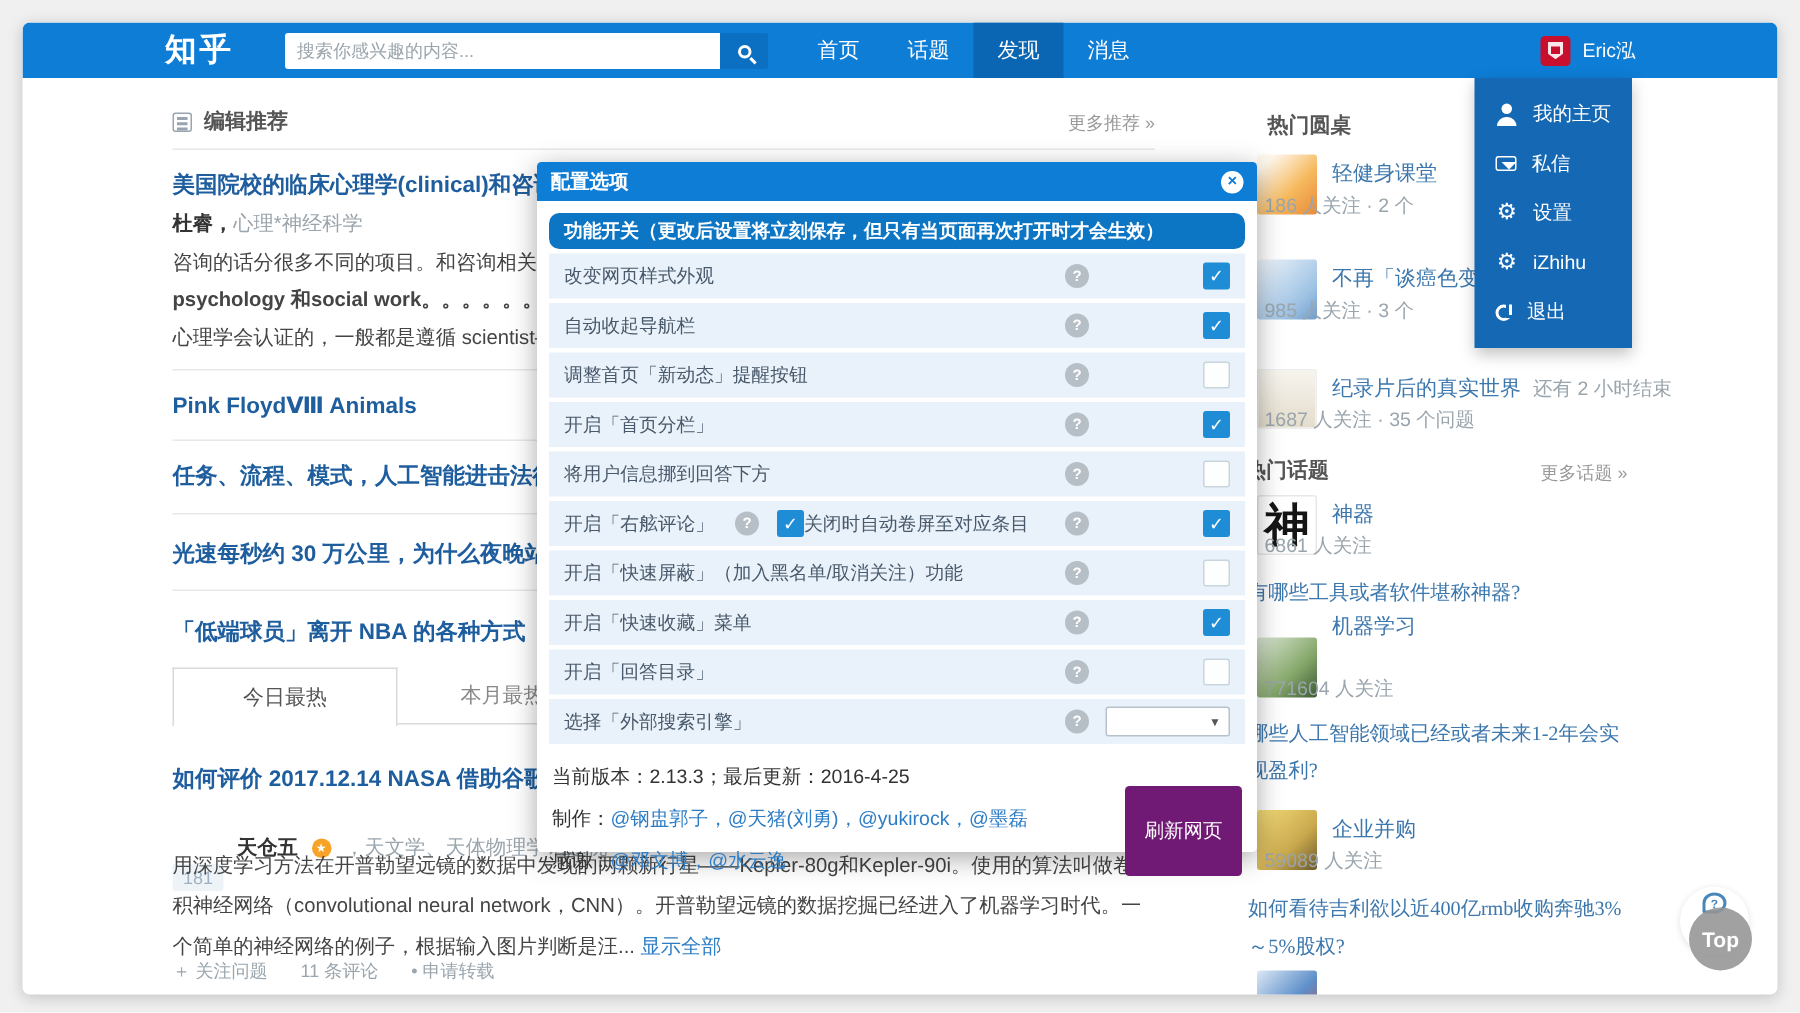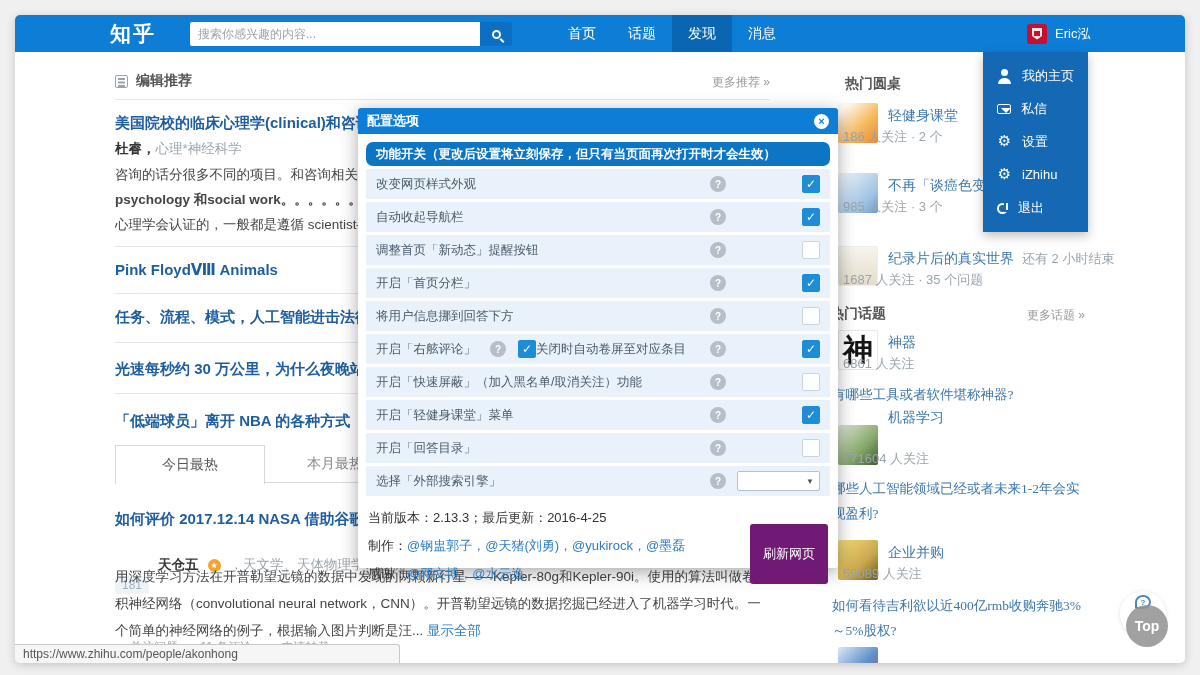--- a/index.html
+++ b/index.html
@@ -15,21 +15,21 @@
   }
   
   .topbar { position:absolute; left:0; top:0; width:1170px; height:37px; background:var(--header-blue); }
   .logo { position:absolute; left:95px; top:0; line-height:37px; color:#fff; font-size:21px; font-weight:bold; letter-spacing:2px; cursor:pointer; }
   .searchbox { position:absolute; left:175px; top:7px; height:24px; display:flex; }
   .search-input { width:290px; height:24px; border:none; outline:none; border-radius:2px 0 0 2px; padding:0 8px; font-size:12px; color:#333; background:#fff; }
   .search-input::placeholder { color:#9aa5ad; }
   .search-btn { width:32px; height:24px; background:var(--search-btn-blue); border-radius:0 2px 2px 0; display:flex; align-items:center; justify-content:center; cursor:pointer; }
   .mag-icon { width:9px; height:9px; border:2px solid #fff; border-radius:50%; position:relative; display:block; }
   .mag-icon::after { content:''; position:absolute; width:2px; height:5px; background:#fff; left:7px; top:6px; transform:rotate(-45deg); }
-  .nav { position:absolute; left:537px; top:0; height:37px; display:flex; }
+  .nav { position:absolute; left:514px; top:0; height:37px; display:flex; }
   .nav-item { padding:0 16px; line-height:37px; color:#fff; font-size:14px; cursor:pointer; }
   .nav-item.active { background:var(--nav-active-blue); }
   .user-chip { position:absolute; left:1002px; top:0; height:37px; display:flex; align-items:center; gap:8px; cursor:pointer; padding:0 10px; }
   .avatar { width:20px; height:20px; border-radius:3px; background:var(--avatar-red); position:relative; display:block; }
   .avatar::before { content:''; position:absolute; left:5px; top:4px; width:10px; height:12px; background:#fff; clip-path:polygon(0 0,100% 0,100% 70%,50% 100%,0 70%); opacity:.9; }
   .avatar::after { content:''; position:absolute; left:7px; top:7px; width:6px; height:5px; background:var(--avatar-red); }
   .uname { color:#fff; font-size:13px; }
   
   .user-menu { position:absolute; left:968px; top:37px; width:105px; height:180px; background:var(--menu-blue); z-index:40; box-shadow:0 4px 10px rgba(0,0,0,.25); display:flex; flex-direction:column; justify-content:space-around; padding:8px 0; }
   .menu-item { height:30px; display:flex; align-items:center; gap:10px; padding-left:14px; color:#fff; font-size:13px; cursor:pointer; }
@@ -308,21 +308,21 @@
             </span>
         </div>
 
         <div class="row">
           <span class="lbl">开启「快速屏蔽」（加入黑名单/取消关注）功能</span>
           <span class="help col">?</span>
           <span class="cb"></span>
         </div>
 
         <div class="row">
-          <span class="lbl">开启「轻健身课堂」菜单</span>
+          <span class="lbl">开启「快速收藏」菜单</span>
           <span class="help col">?</span>
           <span class="cb on">
               <span class="ck">✓</span>
             </span>
         </div>
 
         <div class="row">
           <span class="lbl">开启「回答目录」</span>
           <span class="help col">?</span>
           <span class="cb"></span>
@@ -344,21 +344,20 @@
       <div class="credit">
         <span class="cl">制作：</span><span class="clinks">@钢盅郭子，@天猪(刘勇)，@yukirock，@墨磊</span>
       </div>
       <div class="credit">
         <span class="cl">感谢：</span><span class="clinks">@邓文博，@水云逸</span>
       </div>
       <div class="refresh-btn">刷新网页</div>
     </div>
   </div>
 
-  <div class="status-bar">https://www.zhihu.com/people/akonhong</div>
 
   <div class="fab-wrap">
     <div class="fab-white"></div>
     <div class="fab-q">?</div>
     <div class="fab-top">Top</div>
   </div>
 
 </div>
 
 </body></html>

